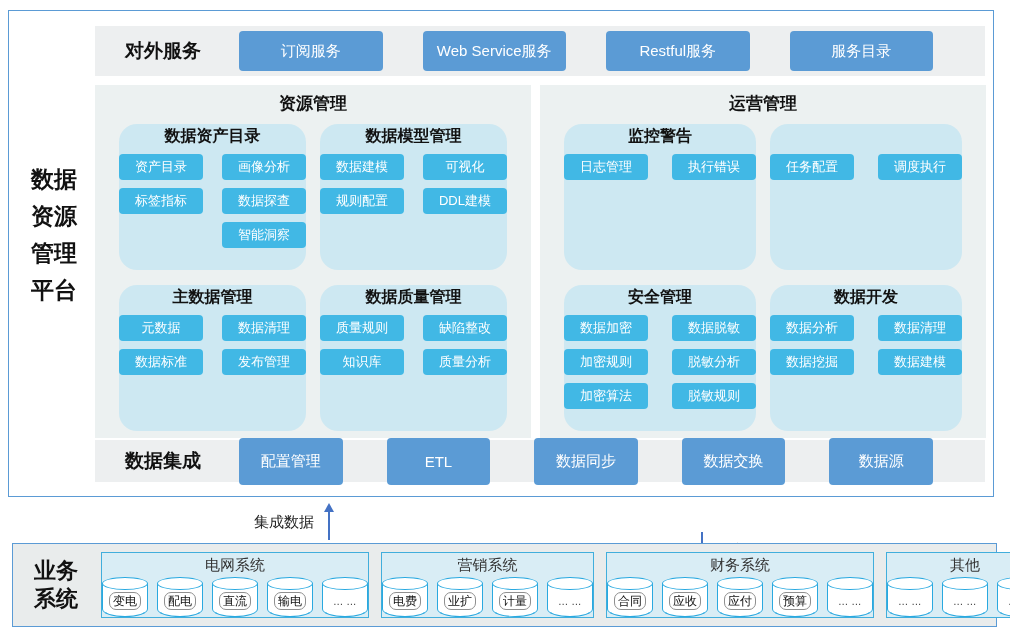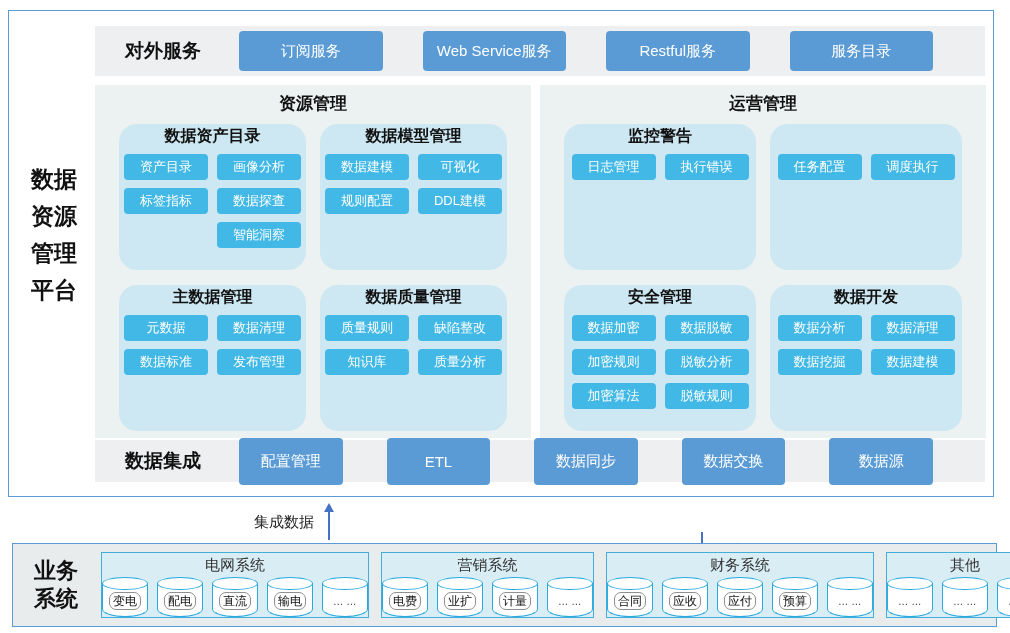--- a/index.html
+++ b/index.html
@@ -45,21 +45,21 @@
   .panel-title{text-align:center;font-size:17px;font-weight:bold;padding-top:7px;color:#111;}
   .panel-grid{
     display:grid;grid-template-columns:1fr 1fr;grid-template-rows:146px 146px;
     gap:15px 14px;padding:9px 24px 0;
   }
   .block{background:#CDE8F2;border-radius:18px;padding-top:2px;}
   .block-title{
     text-align:center;font-size:16px;font-weight:bold;color:#111;
     min-height:22px;margin-bottom:6px;white-space:nowrap;
   }
-  .btn-row{display:flex;justify-content:center;gap:9px;margin-bottom:8px;}
+  .btn-row{display:flex;justify-content:space-between;gap:9px;margin-bottom:8px;}
   .chip{
     width:84px;height:26px;background:#41B8E5;border-radius:4px;color:#fff;
     font-size:13px;display:flex;align-items:center;justify-content:center;
     white-space:nowrap;cursor:pointer;
   }
   .chip.ghost{visibility:hidden;}
 
   
   .flow{
     position:absolute;display:flex;align-items:center;gap:7px;

